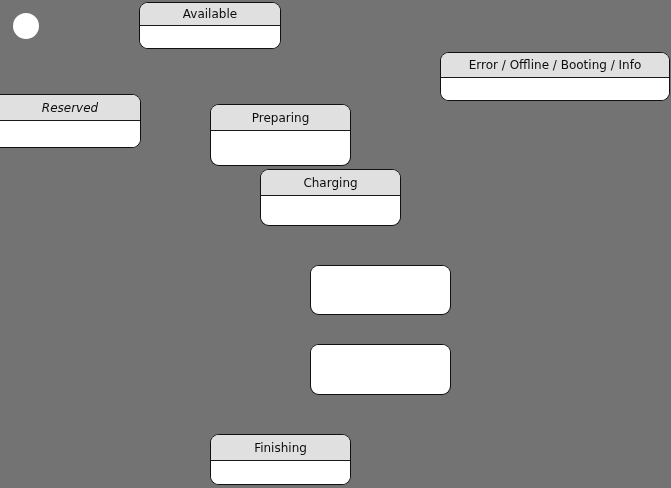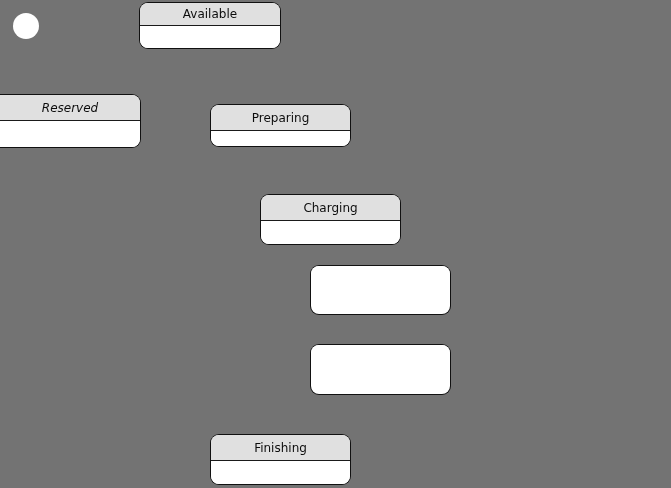--- a/index.html
+++ b/index.html
@@ -55,29 +55,33 @@
 </style>
 </head>
 <body>
 
 <div id="canvas" style="background: #737373;">
     <div class="initial-state" style="left: 13px; top: 13px; width: 26px; height: 26px; background: rgb(255, 255, 255);"></div>
     <div class="state-node" style="left: 140px; top: 3px; width: 140px; height: 45px; background: rgb(255, 255, 255); box-shadow: rgb(17, 17, 17) 0px 0px 0px 1px;">
       <div class="state-title" style="height: 23px; background: rgb(224, 224, 224); color: rgb(13, 13, 13);">Available</div>
       <div class="state-body" style="height: 22px; background: rgb(255, 255, 255);"></div>
     </div>
+    <div class="state-node" style="left: 441px; top: 53px; width: 228px; height: 47px; background: rgb(255, 255, 255); box-shadow: rgb(17, 17, 17) 0px 0px 0px 1px;">
+      <div class="state-title" style="height: 25px; background: rgb(224, 224, 224); color: rgb(13, 13, 13);">Error / Offline / Booting / Info</div>
+      <div class="state-body" style="height: 22px; background: rgb(255, 255, 255);"></div>
+    </div>
     <div class="state-node clip-left" style="left: 0px; top: 95px; width: 140px; height: 52px; background: rgb(255, 255, 255); box-shadow: rgb(17, 17, 17) 0px 0px 0px 1px; font-style: italic;">
       <div class="state-title" style="height: 26px; background: rgb(224, 224, 224); color: rgb(13, 13, 13);">Reserved</div>
       <div class="state-body" style="height: 26px; background: rgb(255, 255, 255);"></div>
     </div>
-    <div class="state-node" style="left: 211px; top: 105px; width: 139px; height: 41px; background: rgb(255, 255, 255); box-shadow: rgb(17, 17, 17) 0px 0px 0px 1px;">
+    <div class="state-node" style="left: 211px; top: 105px; width: 139px; height: 60px; background: rgb(255, 255, 255); box-shadow: rgb(17, 17, 17) 0px 0px 0px 1px;">
       <div class="state-title" style="height: 26px; background: rgb(224, 224, 224); color: rgb(13, 13, 13);">Preparing</div>
       <div class="state-body" style="height: 23px; background: rgb(255, 255, 255);"></div>
     </div>
-    <div class="state-node" style="left: 261px; top: 195px; width: 139px; height: 49px; background: rgb(255, 255, 255); box-shadow: rgb(17, 17, 17) 0px 0px 0px 1px;">
+    <div class="state-node" style="left: 261px; top: 170px; width: 139px; height: 55px; background: rgb(255, 255, 255); box-shadow: rgb(17, 17, 17) 0px 0px 0px 1px;">
       <div class="state-title" style="height: 26px; background: rgb(224, 224, 224); color: rgb(13, 13, 13);">Charging</div>
       <div class="state-body" style="height: 23px; background: rgb(255, 255, 255);"></div>
     </div>
     <div class="state-node" style="left: 311px; top: 266px; width: 139px; height: 48px; background: rgb(255, 255, 255); box-shadow: rgb(17, 17, 17) 0px 0px 0px 1px;">
       <div class="state-body" style="height: 23px; background: rgb(255, 255, 255);"></div>
     </div>
     <div class="state-node" style="left: 311px; top: 345px; width: 139px; height: 49px; background: rgb(255, 255, 255); box-shadow: rgb(17, 17, 17) 0px 0px 0px 1px;">
       <div class="state-body" style="height: 23px; background: rgb(255, 255, 255);"></div>
     </div>
     <div class="state-node" style="left: 211px; top: 435px; width: 139px; height: 49px; background: rgb(255, 255, 255); box-shadow: rgb(17, 17, 17) 0px 0px 0px 1px;">

